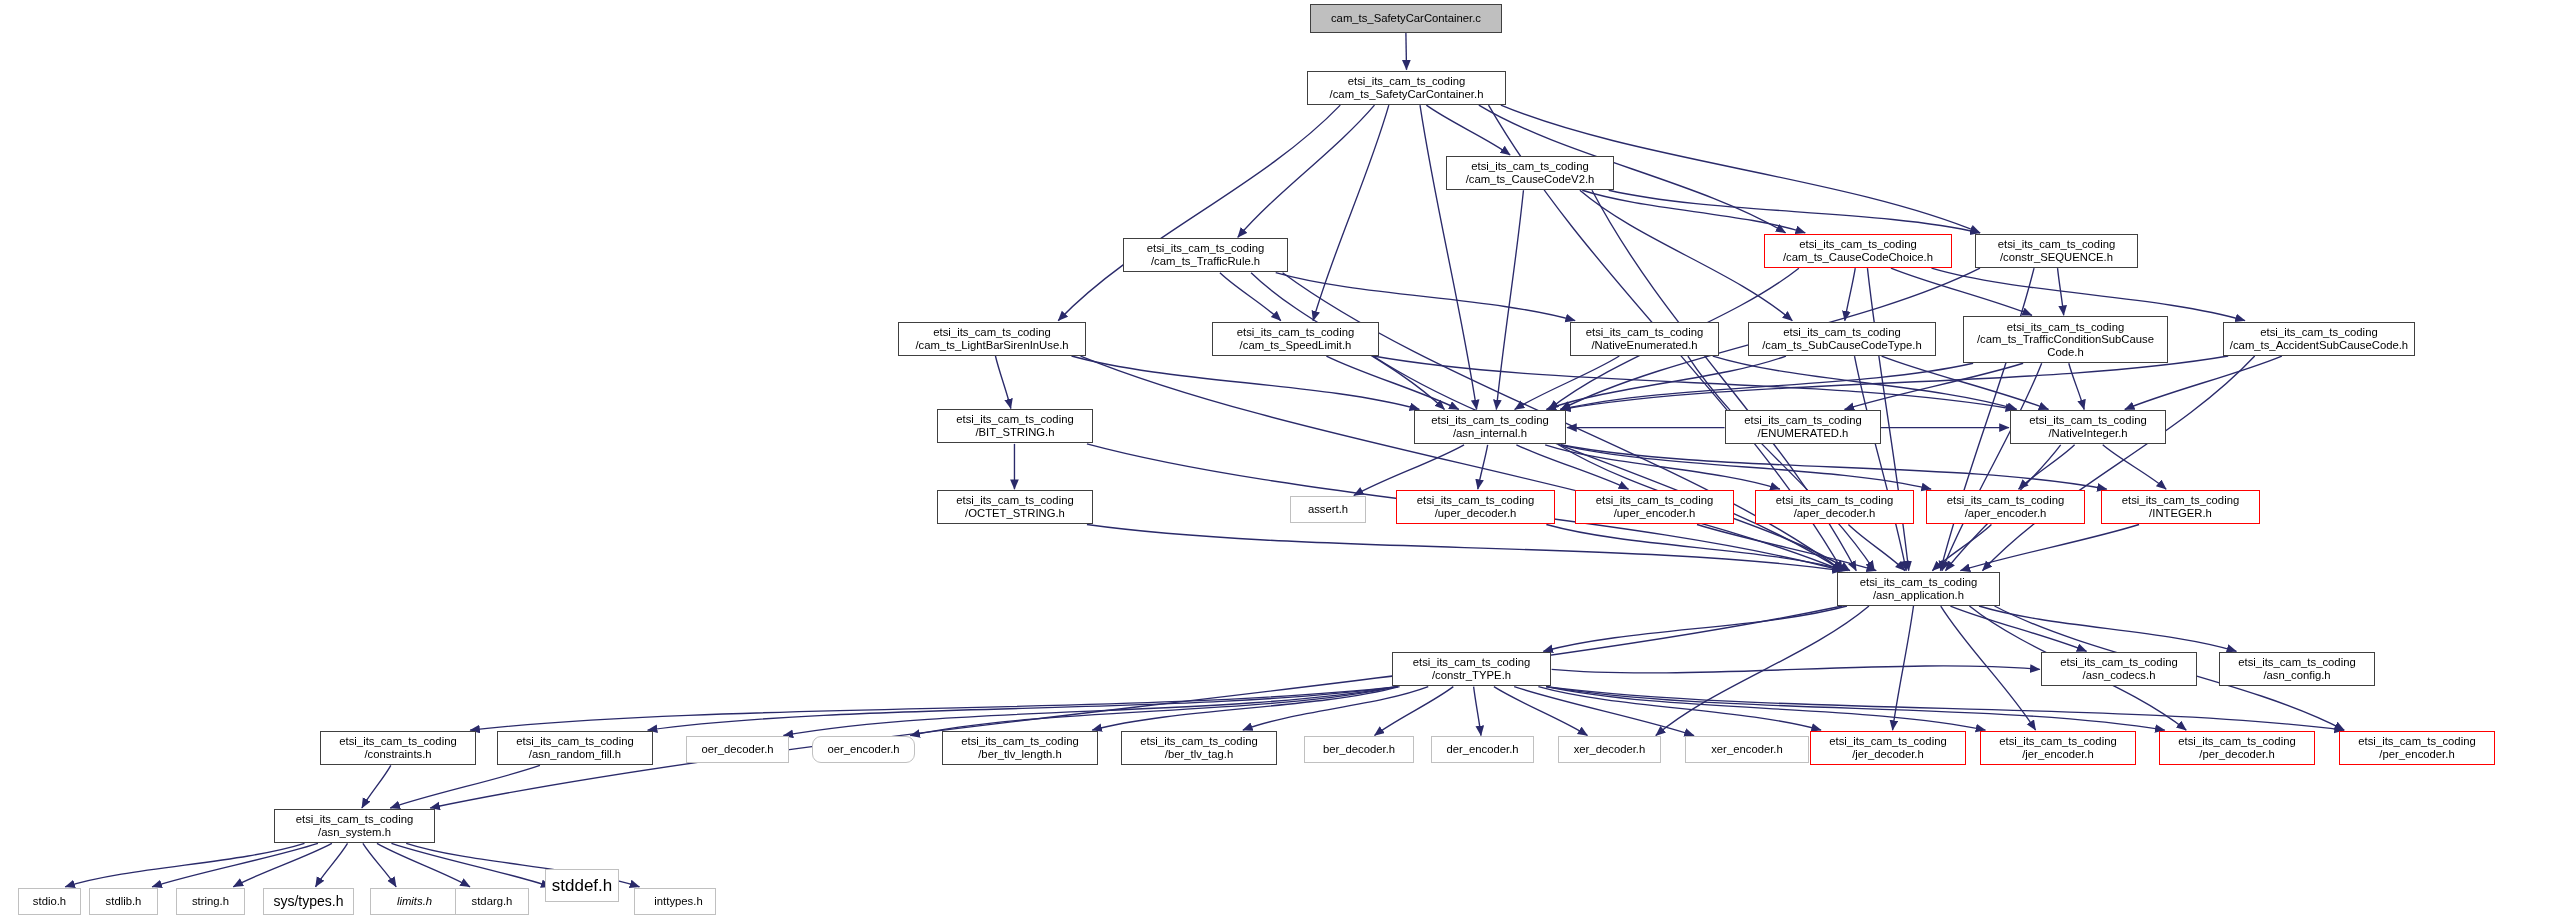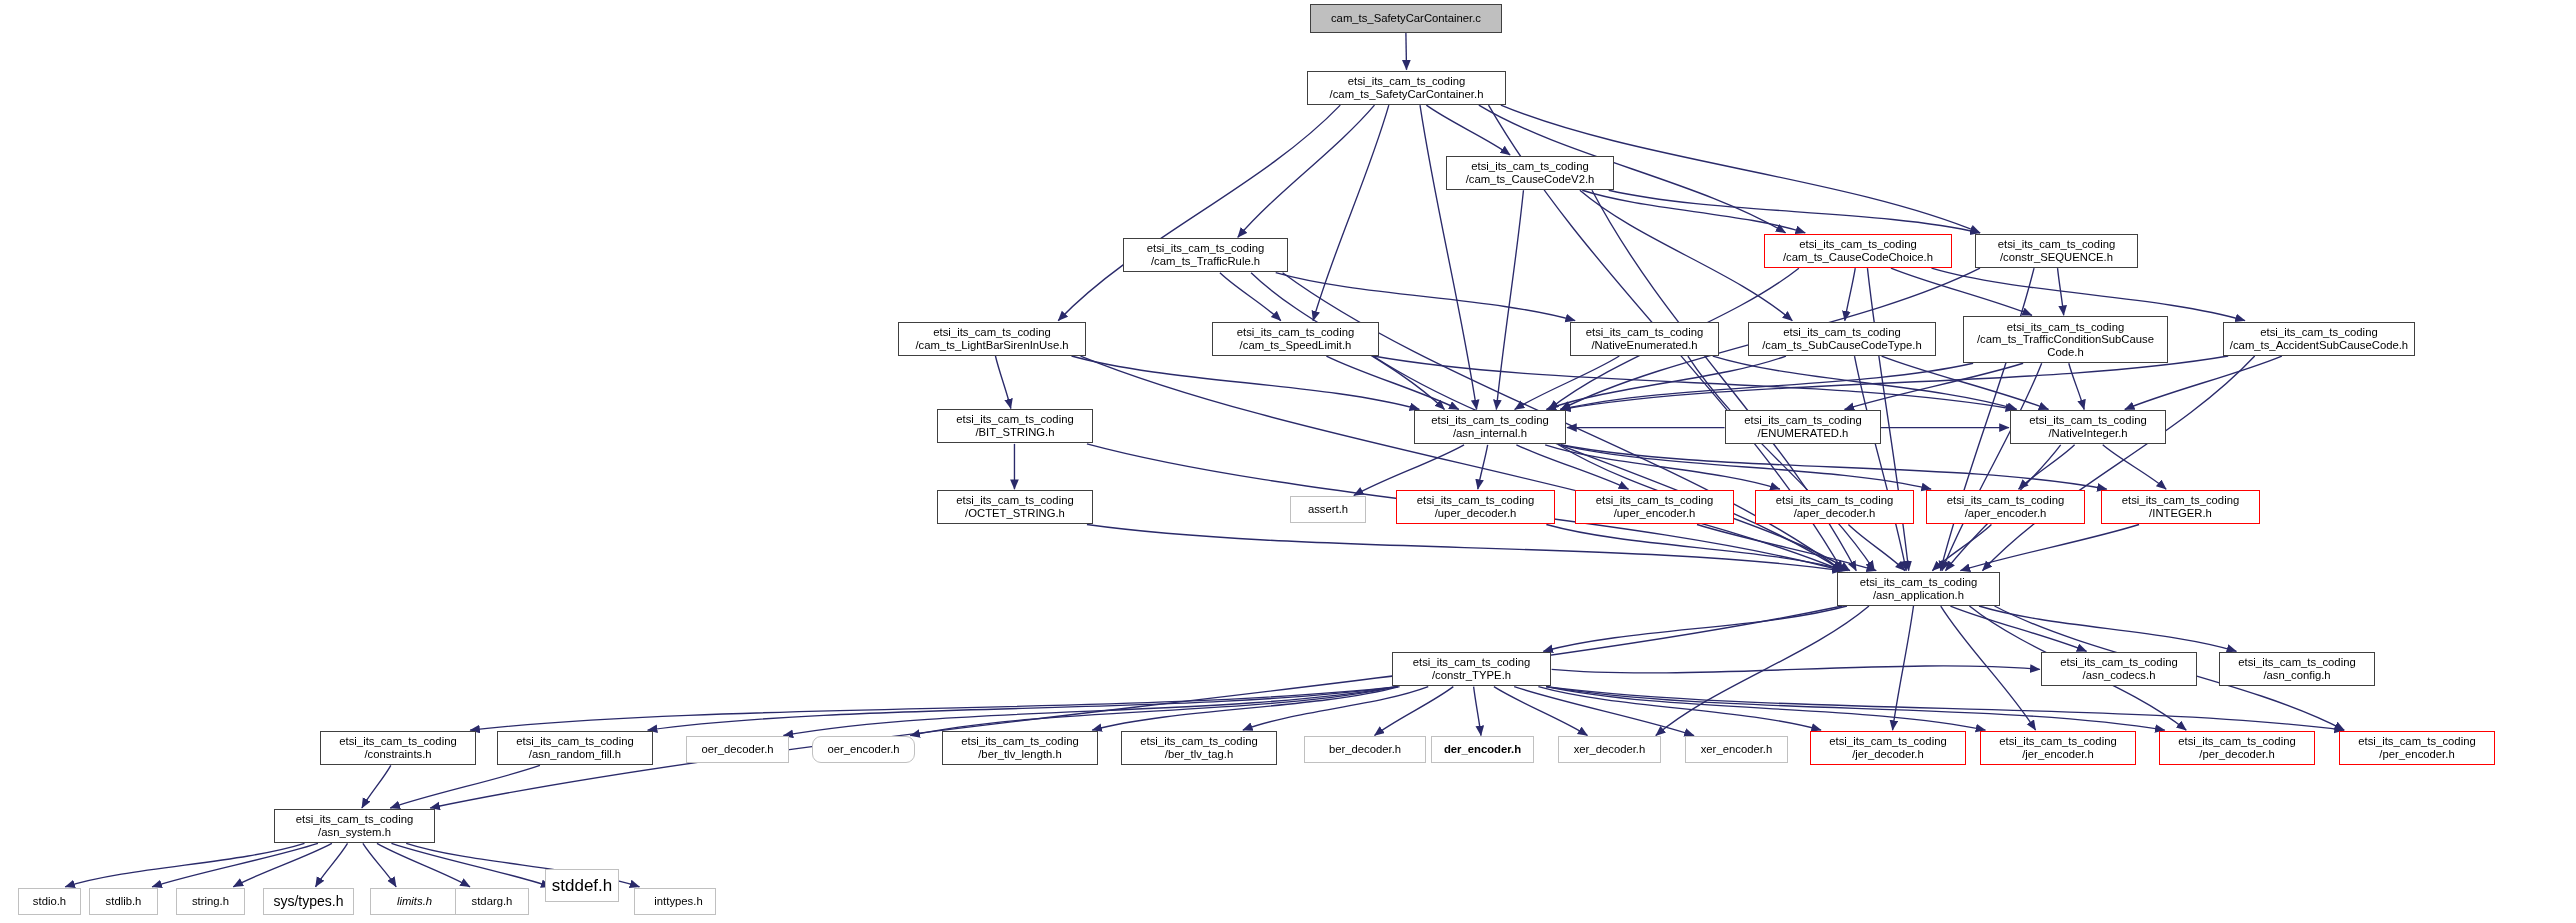--- a/index.html
+++ b/index.html
@@ -196,24 +196,24 @@
       <div class="node dark" style="left: 320px; top: 731px; width: 156px; height: 34px; font-size: 11.3px;">etsi_its_cam_ts_coding
 /constraints.h</div>
       <div class="node dark" style="left: 497px; top: 731px; width: 156px; height: 34px; font-size: 11.3px;">etsi_its_cam_ts_coding
 /asn_random_fill.h</div>
       <div class="node light" style="left: 686px; top: 736px; width: 103px; height: 27px; font-size: 11.3px;">oer_decoder.h</div>
       <div class="node light" style="left: 812px; top: 736px; width: 103px; height: 27px; font-size: 11.3px; border-radius: 9px;">oer_encoder.h</div>
       <div class="node dark" style="left: 942px; top: 731px; width: 156px; height: 34px; font-size: 11.3px;">etsi_its_cam_ts_coding
 /ber_tlv_length.h</div>
       <div class="node dark" style="left: 1121px; top: 731px; width: 156px; height: 34px; font-size: 11.3px;">etsi_its_cam_ts_coding
 /ber_tlv_tag.h</div>
-      <div class="node light" style="left: 1304px; top: 736px; width: 122px; height: 27px; font-size: 11.3px;">ber_decoder.h</div>
-      <div class="node light" style="left: 1431px; top: 736px; width: 103px; height: 27px; font-size: 11.3px; font-weight: bold;">der_encoder.h</div>
+      <div class="node light" style="left: 1304px; top: 736px; width: 110px; height: 27px; font-size: 11.3px;">ber_decoder.h</div>
+      <div class="node light" style="left: 1431px; top: 736px; width: 103px; height: 27px; font-size: 11.3px;">der_encoder.h</div>
       <div class="node light" style="left: 1558px; top: 736px; width: 103px; height: 27px; font-size: 11.3px;">xer_decoder.h</div>
-      <div class="node light" style="left: 1685px; top: 736px; width: 103px; height: 27px; font-size: 11.3px;">xer_encoder.h</div>
+      <div class="node light" style="left: 1685px; top: 736px; width: 124px; height: 27px; font-size: 11.3px;">xer_encoder.h</div>
       <div class="node red" style="left: 1810px; top: 731px; width: 156px; height: 34px; font-size: 11.3px;">etsi_its_cam_ts_coding
 /jer_decoder.h</div>
       <div class="node red" style="left: 1980px; top: 731px; width: 156px; height: 34px; font-size: 11.3px;">etsi_its_cam_ts_coding
 /jer_encoder.h</div>
       <div class="node red" style="left: 2159px; top: 731px; width: 156px; height: 34px; font-size: 11.3px;">etsi_its_cam_ts_coding
 /per_decoder.h</div>
       <div class="node red" style="left: 2339px; top: 731px; width: 156px; height: 34px; font-size: 11.3px;">etsi_its_cam_ts_coding
 /per_encoder.h</div>
       <div class="node dark" style="left: 274px; top: 809px; width: 161px; height: 34px; font-size: 11.3px;">etsi_its_cam_ts_coding
 /asn_system.h</div>

